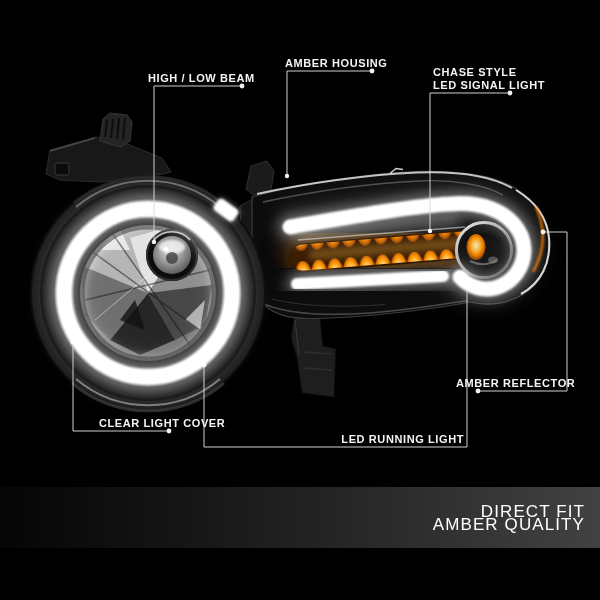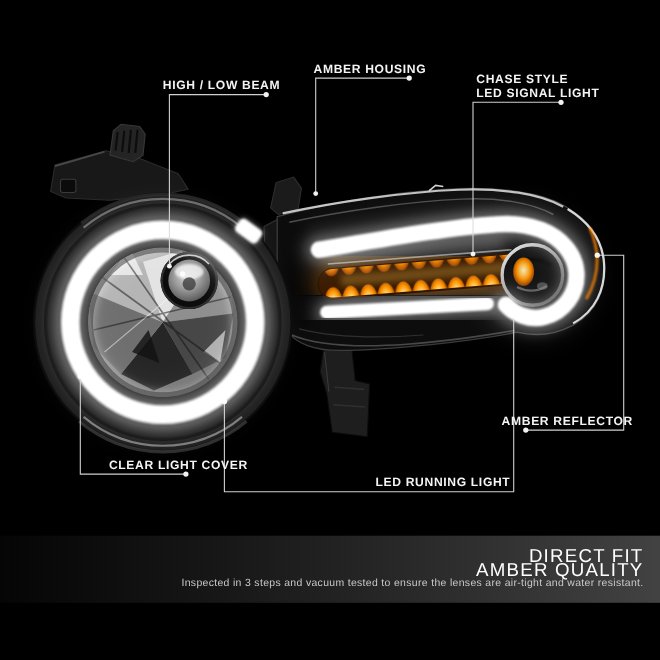--- a/index.html
+++ b/index.html
@@ -230,16 +230,15 @@
     <span class="ln">CHASE STYLE</span>
     <span class="ln">LED SIGNAL LIGHT</span>
   </div>
   <div class="callout-label" style="left:456px;top:377px;width:92px;text-align:center;">AMBER REFLECTOR</div>
   <div class="callout-label" style="left:202px;top:433px;width:262px;text-align:right;">LED RUNNING LIGHT</div>
   <div class="callout-label" style="left:73px;top:417px;width:96px;text-align:center;padding-left:26px;">CLEAR LIGHT COVER</div>
 
   <div class="info-band">
     <div class="band-title">DIRECT FIT</div>
     <div class="band-title">AMBER QUALITY</div>
-    <div class="band-desc" style="margin-bottom:0;">Inspected in 3 steps and vacuum tested to ensure the lenses are air-tight and water resistant.</div>
   </div>
 
 </div>
 
 </body></html>

